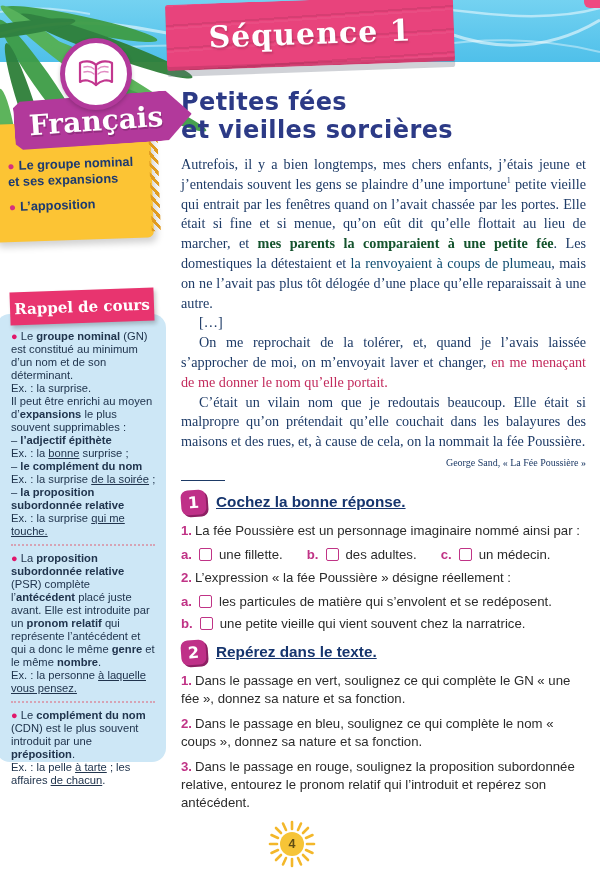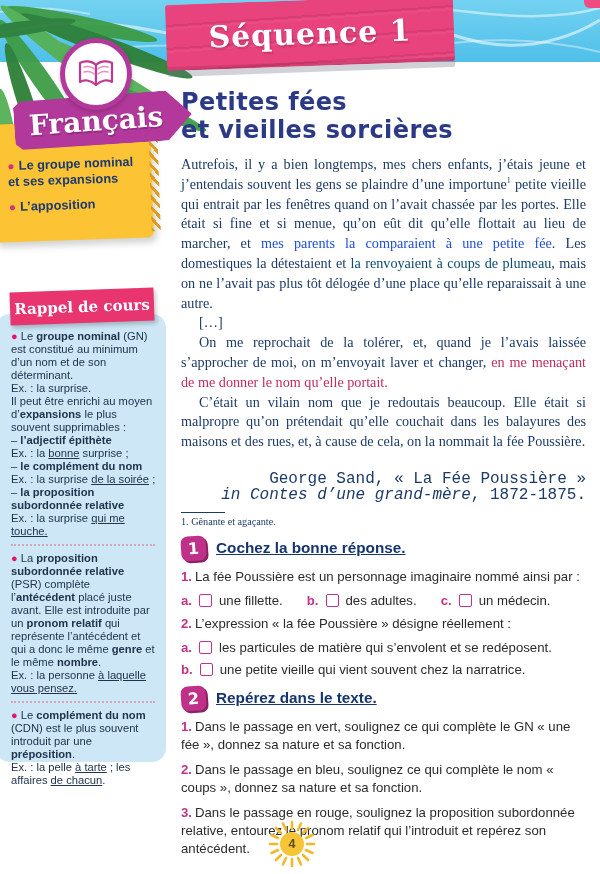--- a/index.html
+++ b/index.html
@@ -55,35 +55,35 @@
   .rappel-banner span{font-family:"DejaVu Serif","Liberation Serif",serif;font-weight:bold;
       font-size:15px;color:#fff;}
   .rappel-box{position:absolute;left:-4px;top:314px;width:170px;height:448px;background:#cde7f6;
       border-radius:14px;padding:16px 9px 8px 15px;box-sizing:border-box;z-index:1;}
   .rappel-section{font-size:11.2px;line-height:13px;color:#20344d;white-space:pre-line;}
   .rappel-section .bullet{color:#e0176b;font-size:11px;margin-right:3px;}
   .dotted-sep{border-top:2px dotted #d6a3b4;margin:6px 2px 6px 0;}
   .seg-bold{font-weight:bold;}
   .seg-underline{text-decoration:underline;}
   .seg-italic{font-style:italic;}
-  .seg-green{color:#1d4ed8;}
+  .seg-green{color:#14532d;font-weight:bold;}
   .seg-blue{color:#0c4a6e;}
   .seg-red{color:#c22a5c;}
   .seg-sup{vertical-align:super;font-size:8px;line-height:0;}
 
   
   .main{position:absolute;left:181px;top:88px;width:405px;}
   .doc-title{font-family:"DejaVu Sans",sans-serif;font-weight:bold;
       color:#2c3a86;font-size:24px;line-height:28px;letter-spacing:.4px;}
   .passage{margin-top:11px;font-family:"Liberation Serif","DejaVu Serif",serif;
       font-size:14.2px;line-height:19.8px;color:#1d3a66;text-align:justify;}
   .passage p{margin:0;}
   .passage p.ind{text-indent:18px;}
-  .attribution{text-align:right;font-family:Liberation Mono, monospace;
-      font-size:16px;line-height:16px;color:#1d3a66;margin-top:19px;}
+  .attribution{text-align:right;font-family:Liberation Serif, serif;
+      font-size:10px;line-height:16px;color:#1d3a66;margin-top:3px;}
   .footnote-rule{width:44px;border:none;border-top:1px solid #1d3a66;margin:9px 0 3px 0;}
   .footnote{font-family:"Liberation Serif","DejaVu Serif",serif;font-size:10.2px;color:#1d3a66;}
 
   .exercise{margin-top:9px;}
   .ex-header{display:flex;align-items:center;gap:10px;margin-top:8px;}
   .badge{width:25px;height:25px;background:#bf3088;color:#fff;border-radius:7px;
       font-weight:bold;font-size:16px;display:flex;align-items:center;justify-content:center;
       box-shadow:2px 2px 0 #8d2063;transform:rotate(-4deg);font-family:"DejaVu Sans",sans-serif;}
   .ex-title{color:#16356e;font-weight:bold;font-size:15.3px;text-decoration:underline;}
   .question{margin-top:7px;font-size:13.2px;line-height:18px;color:#2b2b2b;}
@@ -179,25 +179,23 @@
 
     <div class="passage">
       <p><span>Autrefois, il y a bien longtemps, mes chers enfants, j’étais jeune et j’entendais souvent les gens se plaindre d’une importune</span><span class="seg-sup">1</span><span> petite vieille qui entrait par les fenêtres quand on l’avait chassée par les portes. Elle était si fine et si menue, qu’on eût dit qu’elle flottait au lieu de marcher, et </span><span class="seg-green">mes parents la comparaient à une petite fée</span><span>. Les domestiques la détestaient et </span><span class="seg-blue">la renvoyaient à coups de plumeau</span><span>, mais on ne l’avait pas plus tôt délogée d’une place qu’elle reparaissait à une autre.</span></p>
       <p class="ind"><span>[…]</span></p>
       <p class="ind"><span>On me reprochait de la tolérer, et, quand je l’avais laissée s’approcher de moi, on m’envoyait laver et changer, </span><span class="seg-red">en me menaçant de me donner le nom qu’elle portait.</span></p>
       <p class="ind"><span>C’était un vilain nom que je redoutais beaucoup. Elle était si malpropre qu’on prétendait qu’elle couchait dans les balayures des maisons et des rues, et, à cause de cela, on la nommait la fée Poussière.</span></p>
     </div>
 
     <div class="attribution">
       <div>George Sand, « La Fée Poussière »</div>
-      <div><span class="seg-italic">in Contes d’une grand-mère</span><span>, 1872-1875.</span></div>
     </div>
 
     <hr class="footnote-rule">
-    <div class="footnote">1. Gênante et agaçante.</div>
 
     <div class="exercise">
       <div class="ex-header">
         <div class="badge">1</div>
         <div class="ex-title">Cochez la bonne réponse.</div>
       </div>
       <div class="question">
         <span class="qnum">1.</span><span>La fée Poussière est un personnage imaginaire nommé ainsi par :</span>
       </div>
       <div class="options-row">

